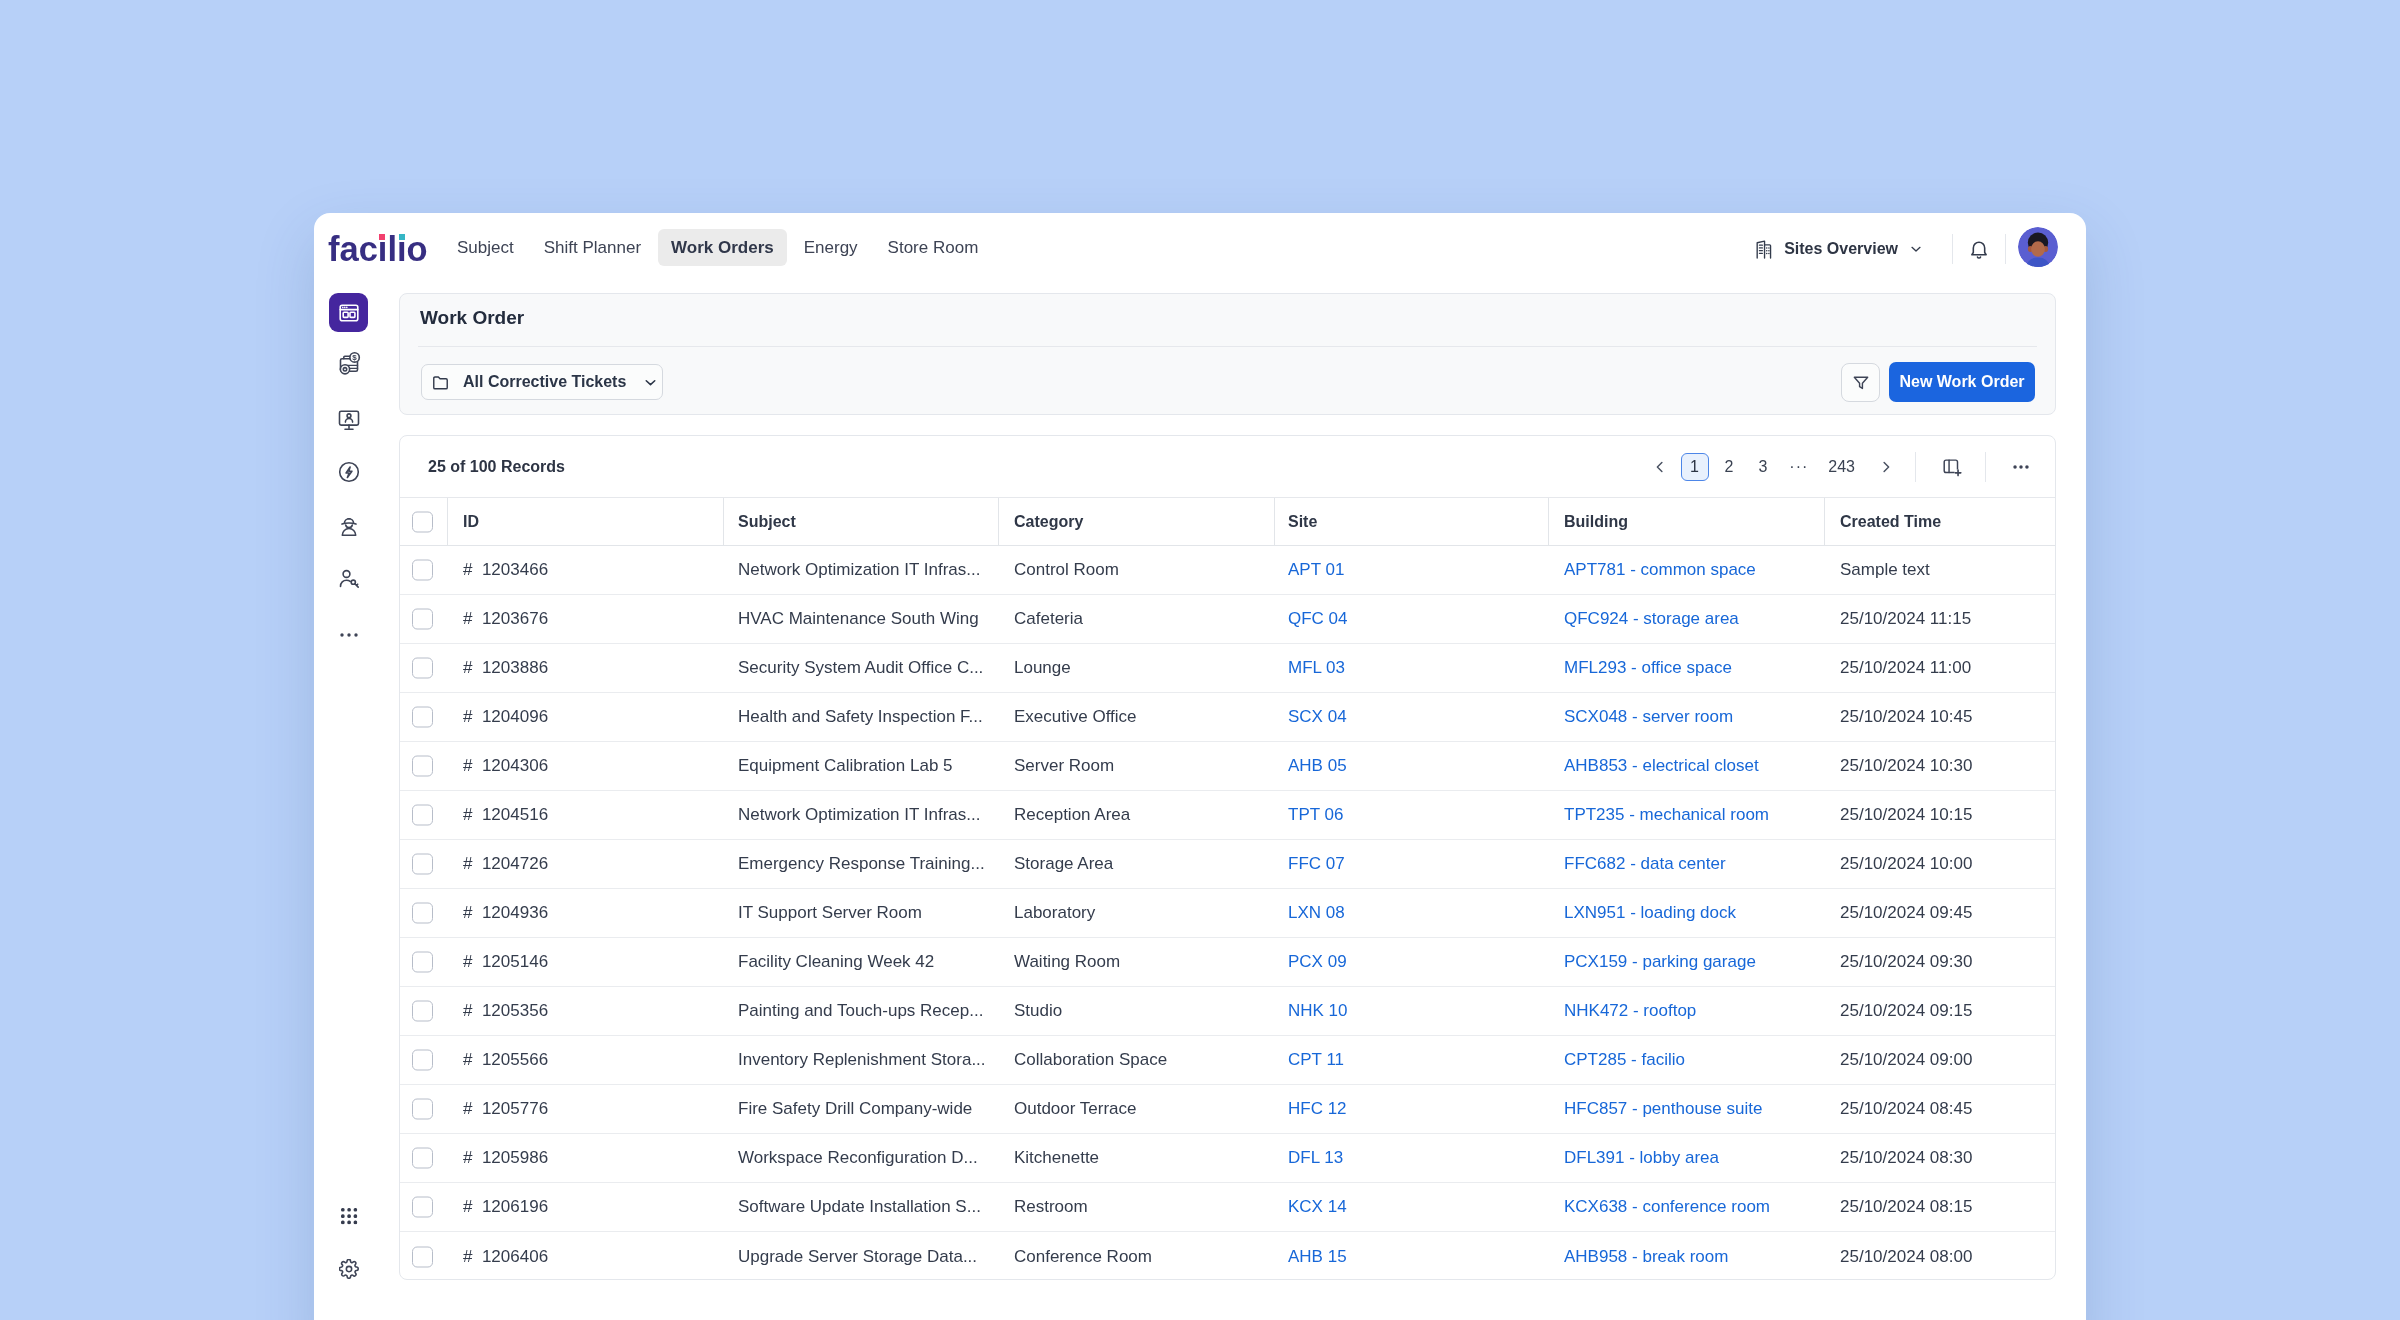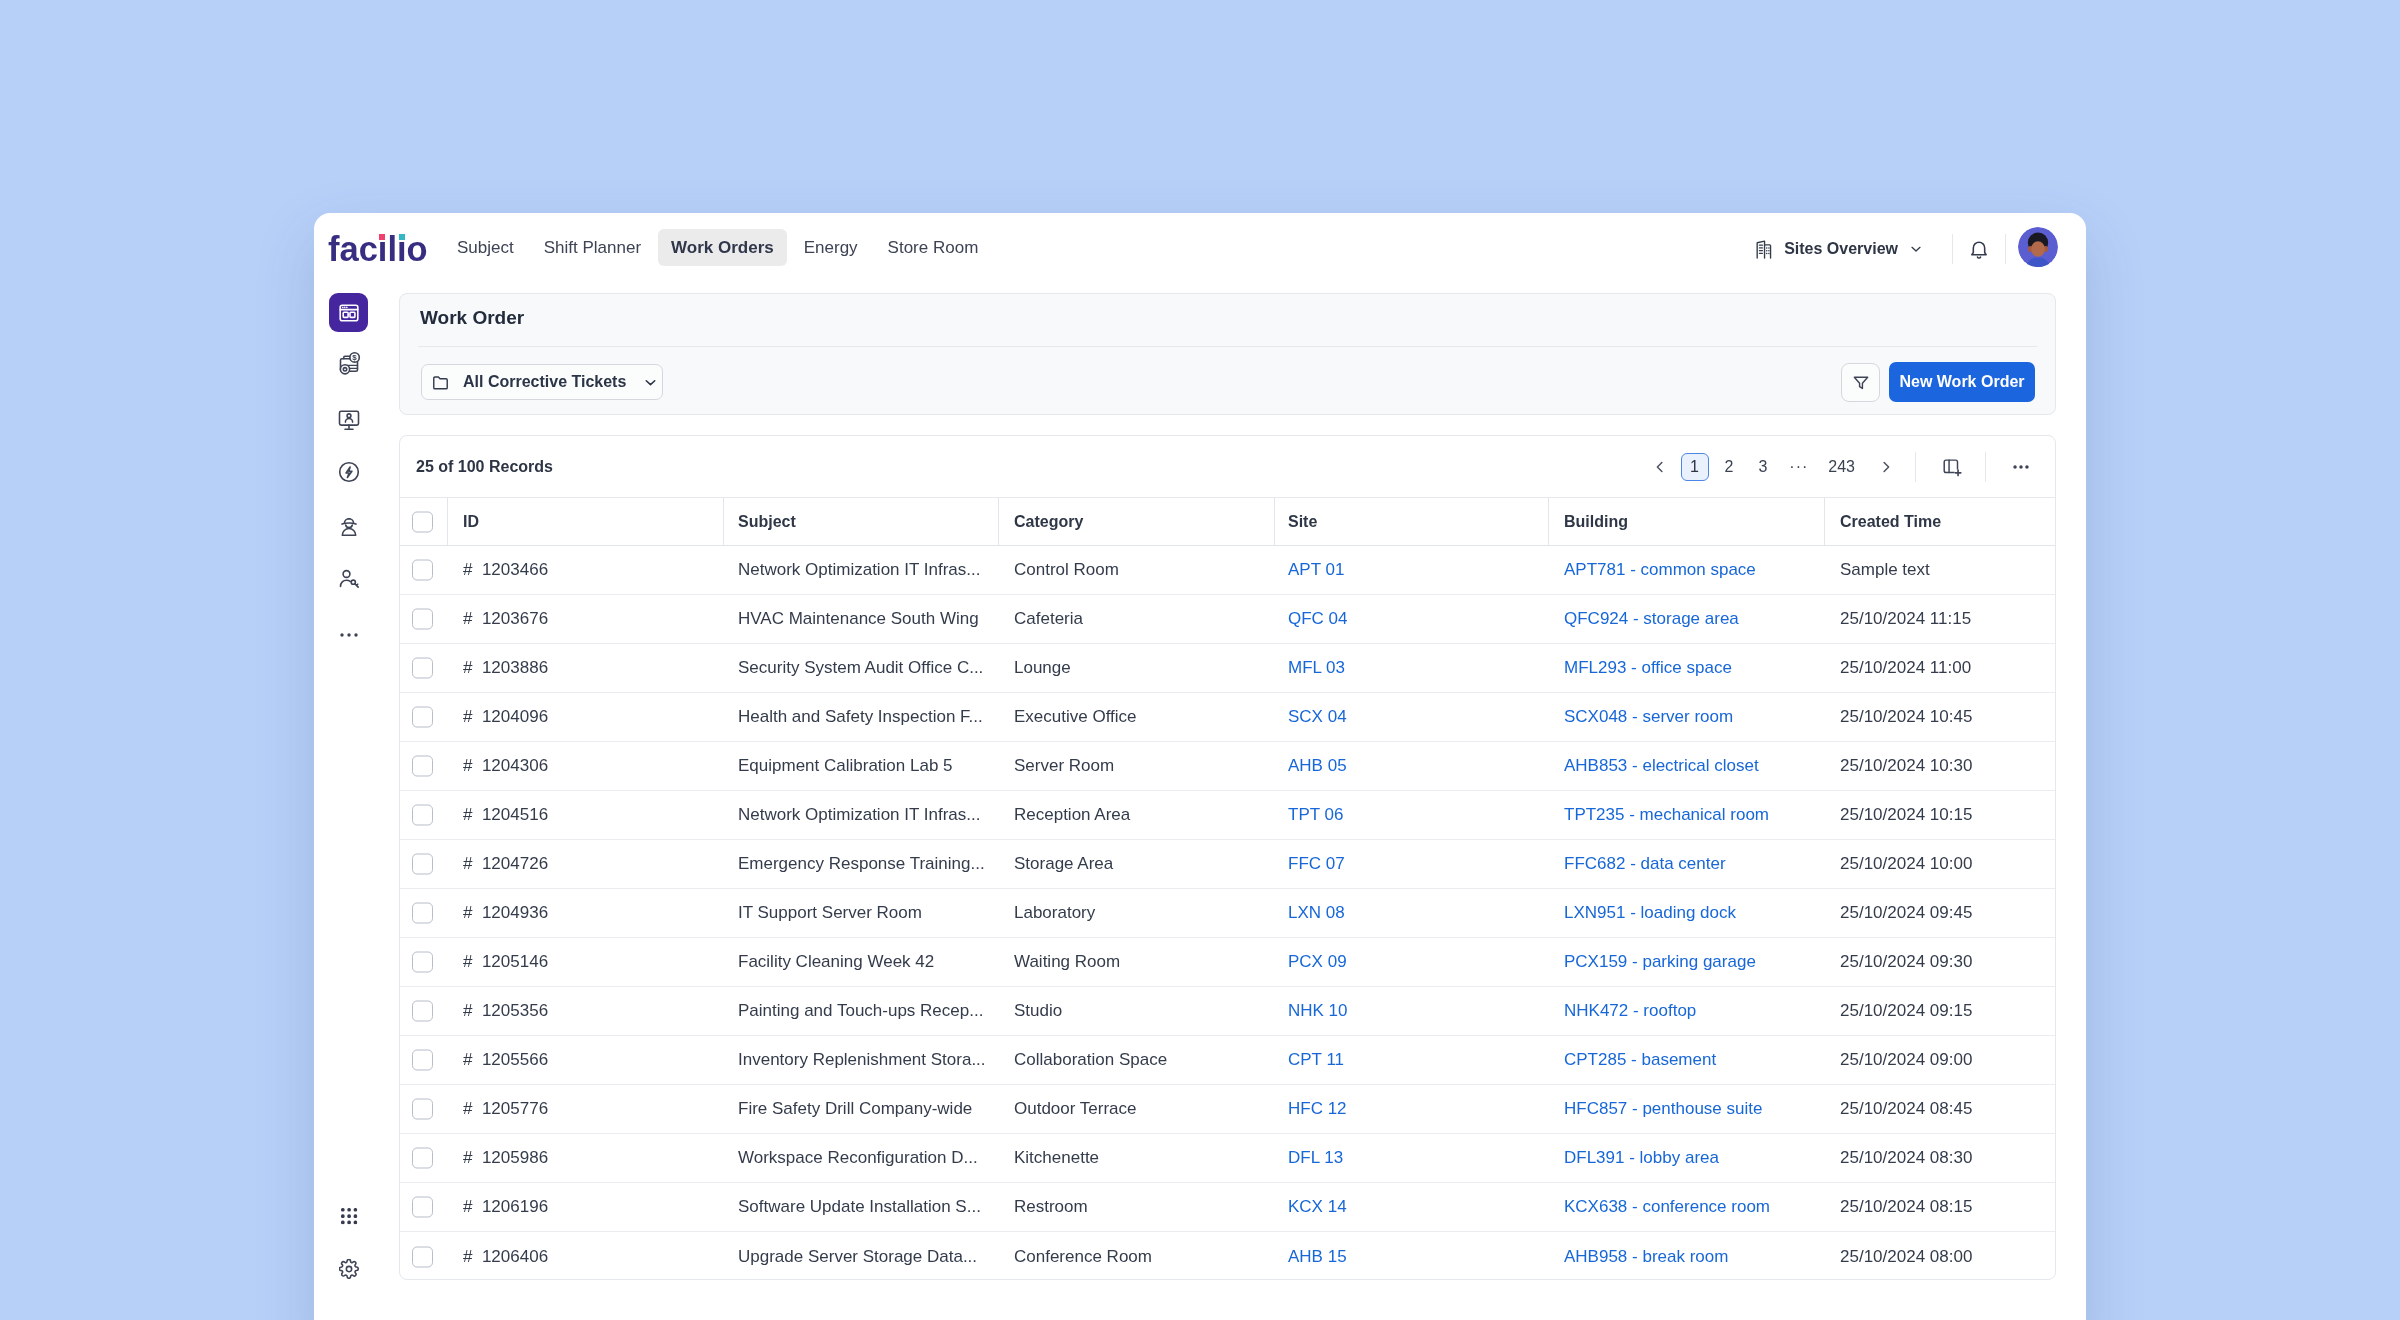--- a/index.html
+++ b/index.html
@@ -31,21 +31,21 @@
 .p1 .divider{position:absolute;left:18px;right:18px;top:52px;height:1px;background:#e6e8ec;}
 .dropbtn{position:absolute;left:21px;top:70px;width:242px;height:36px;background:#fbfcfc;border:1px solid #d5d9df;border-radius:7px;display:flex;align-items:center;}
 .dropbtn .txt{font-size:16px;font-weight:bold;color:#2b3547;margin-left:13px;}
 .dropbtn svg.fold{margin-left:9px;}
 .dropbtn svg.chev{margin-left:16px;}
 .filterbtn{position:absolute;right:175px;top:69px;width:39px;height:39px;border:1px solid #d5d9df;border-radius:8px;background:#fbfcfc;display:flex;align-items:center;justify-content:center;}
 .newbtn{position:absolute;right:20px;top:68px;width:146px;height:40px;background:#1b65df;border-radius:7px;color:#fff;font-size:16px;font-weight:bold;display:flex;align-items:center;justify-content:center;}
 
 .p2{top:222px;height:845px;background:#fff;}
 .recbar{position:absolute;left:0;top:0;right:0;height:62px;border-bottom:1px solid #e6e8ec;}
-.recbar .cnt{position:absolute;left:16px;top:22px;font-size:16px;font-weight:bold;color:#2d3444;}
+.recbar .cnt{position:absolute;left:28px;top:22px;font-size:16px;font-weight:bold;color:#2d3444;}
 .pag{position:absolute;right:0;top:0;height:62px;display:flex;align-items:center;}
 .pag .num{font-size:16px;color:#3a4252;}
 .pgbox{width:28px;height:28px;border:1px solid #4d86e8;background:#e9f1fd;border-radius:6px;display:flex;align-items:center;justify-content:center;font-size:16px;color:#2c3444;}
 
 
 .thead{position:absolute;left:0;top:62px;right:0;height:48px;border-bottom:1px solid #e2e5e9;}
 .thead .c{font-weight:bold;color:#2f3747;font-size:16px;}
 .colsep{position:absolute;top:0;bottom:0;width:1px;background:#e2e5e9;}
 .tbody{position:absolute;left:0;top:110px;right:0;bottom:0;}
 .tr{position:relative;height:49px;border-bottom:1px solid #eaecef;}
@@ -347,21 +347,21 @@
 <span class="c c3 lnk">NHK 10</span>
 <span class="c c4 lnk">NHK472 - rooftop</span>
 <span class="c c5">25/10/2024 09:15</span>
 </div>
 <div class="tr">
 <span class="cb"></span>
 <span class="c c0">#&nbsp; 1205566</span>
 <span class="c c1">Inventory Replenishment Stora...</span>
 <span class="c c2">Collaboration Space</span>
 <span class="c c3 lnk">CPT 11</span>
-<span class="c c4 lnk">CPT285 - basement</span>
+<span class="c c4 lnk">CPT285 - facilio</span>
 <span class="c c5">25/10/2024 09:00</span>
 </div>
 <div class="tr">
 <span class="cb"></span>
 <span class="c c0">#&nbsp; 1205776</span>
 <span class="c c1">Fire Safety Drill Company-wide</span>
 <span class="c c2">Outdoor Terrace</span>
 <span class="c c3 lnk">HFC 12</span>
 <span class="c c4 lnk">HFC857 - penthouse suite</span>
 <span class="c c5">25/10/2024 08:45</span>

